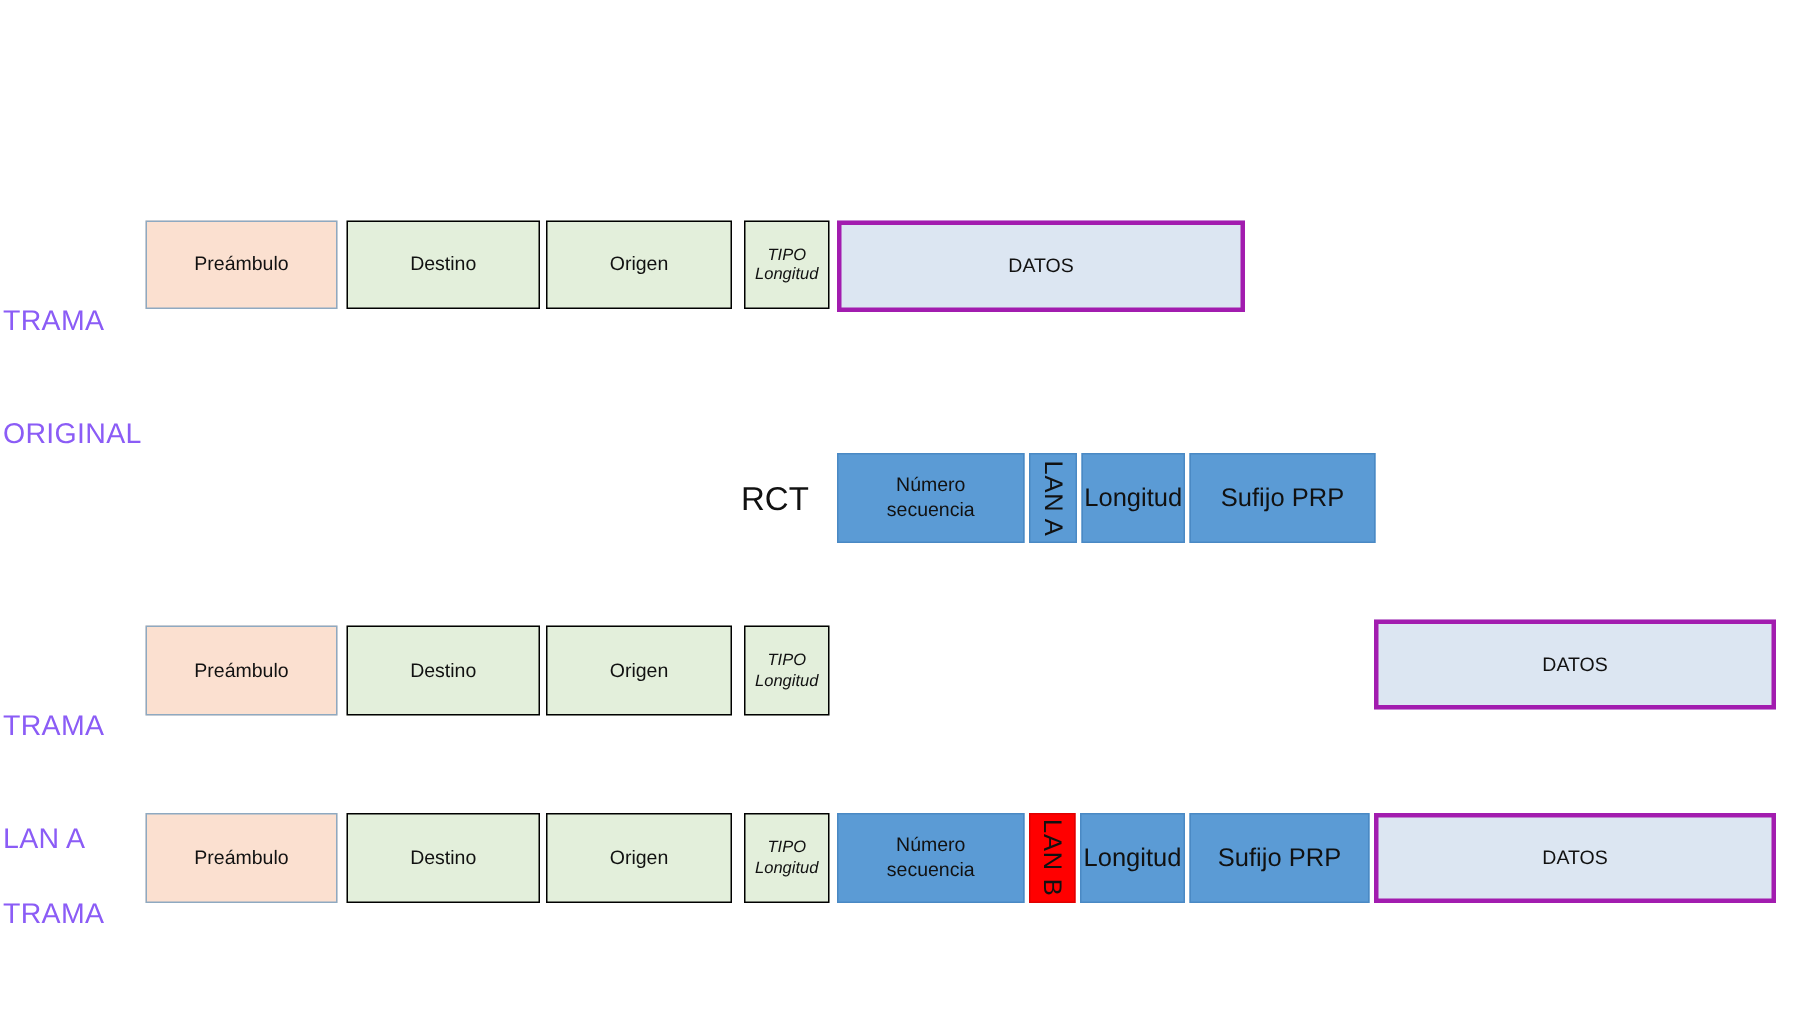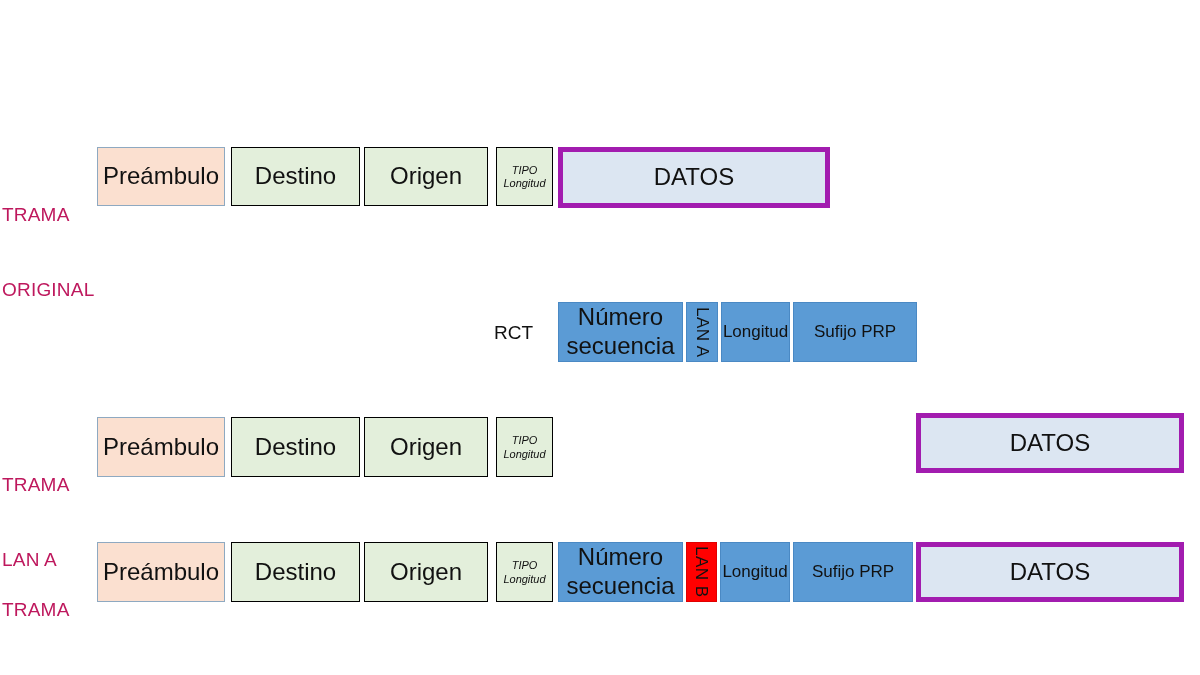--- a/index.html
+++ b/index.html
@@ -13,31 +13,31 @@
     font-family: "Liberation Sans", sans-serif;
     overflow: hidden;
   }
   #canvas {
     position: relative;
     width: 1200px;
     height: 675px;
   }
   .row-label {
     position: absolute;
-    color: #be185d;
+    color: #8b5cf6;
     font-size: 19px;
     line-height: 25px;
     letter-spacing: 0.2px;
     white-space: pre;
     text-align: left;
   }
   .rct-label {
     position: absolute;
     color: #111111;
-    font-size: 19px;
+    font-size: 22px;
     line-height: 25px;
     text-align: left;
   }
   .field {
     position: absolute;
     box-sizing: border-box;
     display: flex;
     align-items: center;
     justify-content: center;
     text-align: center;
@@ -48,32 +48,32 @@
   .pal-peach {
     background: #FBE0D0;
     border: 1px solid #8EA9C1;
   }
   .pal-green {
     background: #E3EFDB;
     border: 1px solid #000000;
   }
   .pal-lightblue {
     background: #DCE6F2;
-    border: 5px solid #a21caf;
+    border: 3px solid #a21caf;
   }
   .pal-blue {
     background: #5B9BD5;
     border: 1px solid #4A89C4;
   }
   .pal-red {
     background: #FF0000;
     border: 1px solid #E00000;
   }
   .fs-big {
-    font-size: 24px;
+    font-size: 13px;
   }
   .fs-mid {
     font-size: 17px;
   }
   .fs-tiny {
     font-size: 11px;
     font-style: italic;
   }
   .vertical {
     writing-mode: vertical-rl;

